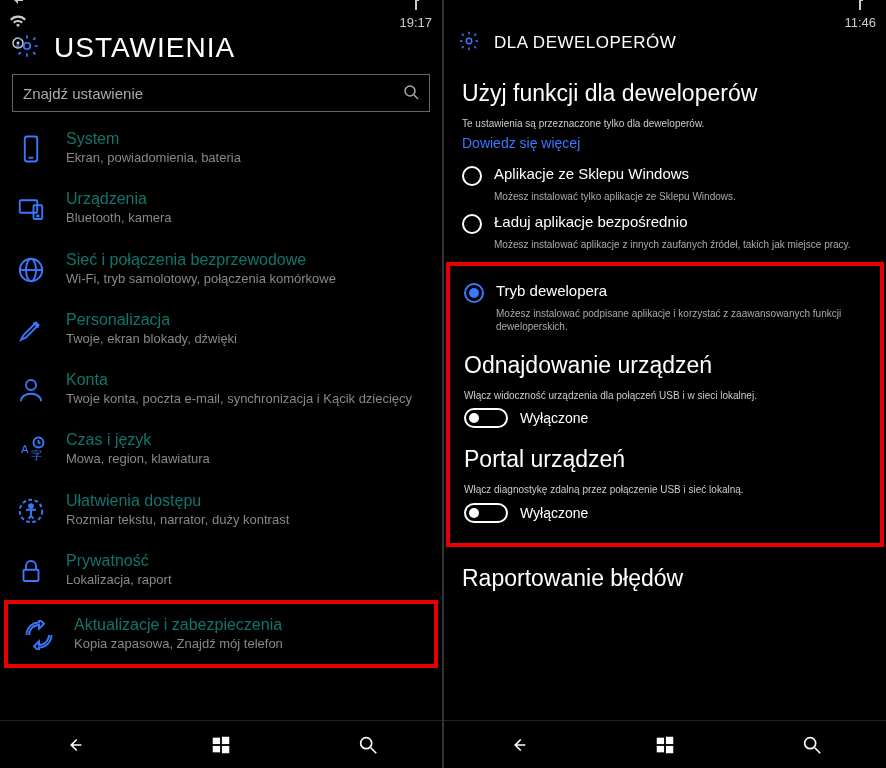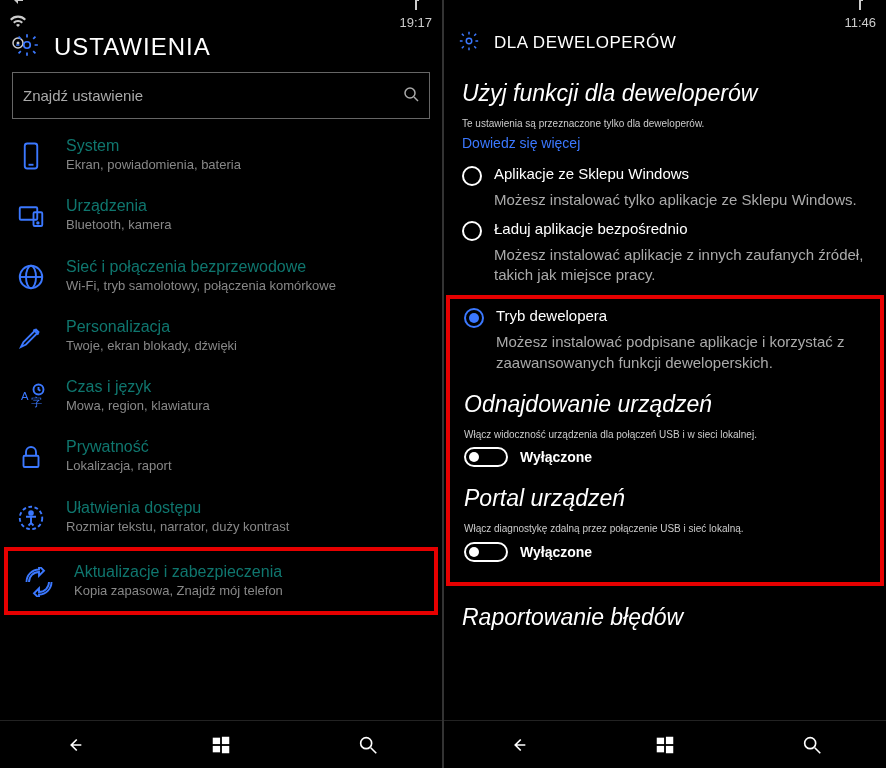--- a/index.html
+++ b/index.html
@@ -34,29 +34,29 @@
   .header {
     display: flex;
     align-items: center;
     padding: 8px 14px 10px 14px;
     gap: 14px;
   }
   .header.small { padding: 6px 14px 8px 14px; }
   .gear-icon svg { width: 26px; height: 26px; }
   .header.small .gear-icon svg { width: 22px; height: 22px; }
   .header-title {
-    font-size: 24px;
+    font-size: 28px;
     font-weight: 400;
     letter-spacing: 1px;
     color: #fff;
   }
   .header.small .header-title { font-size: 17px; letter-spacing: 0.5px; }
   .search-box {
     margin: 0 12px 6px 12px;
-    height: 47px;
+    height: 38px;
     border: 1px solid #666;
     display: flex;
     align-items: center;
     padding: 0 10px;
     color: #aaa;
     font-size: 15px;
   }
   .search-box .placeholder { flex: 1; }
   .content { flex: 1; overflow: hidden; }
   .settings-item {
@@ -87,43 +87,43 @@
     height: 48px;
     display: flex;
     align-items: center;
     justify-content: space-around;
     border-top: 1px solid #222;
   }
   .navbar .nav-btn { width: 60px; display: flex; justify-content: center; color: #fff; }
   .navbar svg { width: 22px; height: 22px; }
   
   .dev-content { padding: 10px 18px 0 18px; overflow: hidden; flex: 1; }
-  .section-heading { font-size: 23px; font-weight: 300; color: #fff; margin: 18px 0 10px 0; font-style: italic; }
+  .section-heading { font-size: 23px; font-weight: 300; color: #fff; margin: 18px 0 10px 0; }
   .body-text { font-size: 10px; color: #ccc; line-height: 1.35; margin-bottom: 4px; }
   .link-text { font-size: 14px; color: #3B78FF; margin-bottom: 14px; cursor: pointer; }
-  .radio-row { display: flex; align-items: flex-start; gap: 12px; margin: 2px 0 4px 0; }
+  .radio-row { display: flex; align-items: flex-start; gap: 12px; margin: 10px 0 4px 0; }
   .radio-circle {
     width: 20px; height: 20px; border: 2px solid #fff; border-radius: 50%;
     flex-shrink: 0; display: flex; align-items: center; justify-content: center;
     margin-top: 1px;
   }
   .radio-circle.selected { border-color: #3B78FF; }
   .radio-dot { width: 10px; height: 10px; background: #3B78FF; border-radius: 50%; }
   .radio-label { font-size: 15px; color: #fff; }
-  .radio-desc { font-size: 15px; color: #aaa; margin-left: 32px; margin-bottom: 10px; line-height: 1.35; }
+  .radio-desc { font-size: 10px; color: #aaa; margin-left: 32px; margin-bottom: 10px; line-height: 1.35; }
   .toggle-row { display: flex; align-items: center; gap: 12px; margin: 6px 0 10px 0; }
   .toggle {
     width: 44px; height: 20px; border: 2px solid #fff; border-radius: 10px;
     position: relative; flex-shrink: 0;
   }
   .toggle-knob {
     width: 10px; height: 10px; background: #fff; border-radius: 50%;
     position: absolute; left: 3px; top: 3px;
   }
-  .toggle-label { font-size: 14px; color: #fff; font-weight: bold; }
+  .toggle-label { font-size: 14px; color: #fff; }
   .dev-highlight {
     border: 4px solid #E60000;
     padding: 6px 0 10px 14px;
     margin: 0 -16px 0 -16px;
   }
   .battery-icon { width: 22px; height: 12px; border: 1px solid #ccc; position: relative; }
   .battery-icon::after { content: ''; position: absolute; right: -3px; top: 3px; width: 2px; height: 4px; background: #ccc; }
   .battery-fill { position: absolute; left: 1px; top: 1px; bottom: 1px; width: 70%; background: #ccc; }
 </style>
 </head>
@@ -232,60 +232,72 @@
             <path d="M4 20l4-2 10-10-2-2L6 16l-2 4z"></path>
             <path d="M14 6l4 4"></path>
           </svg>
       </span>
       <div class="text-slot">
         <div class="item-title">Personalizacja</div>
         <div class="item-sub">Twoje, ekran blokady, dźwięki</div>
       </div>
     </div>
 
+    <div class="settings-item">
+      <span class="icon-slot">
+        <svg viewBox="0 0 24 24" fill="none" stroke="currentColor" stroke-width="1.5">
+            <circle cx="12" cy="8" r="4"></circle>
+            <path d="M4 21c0-4 4-6 8-6s8 2 8 6"></path>
+          </svg>
+      </span>
+      <div class="text-slot">
+        <div class="item-title">Konta</div>
+        <div class="item-sub">Twoje konta, poczta e-mail, synchronizacja i Kącik dziecięcy</div>
+      </div>
+    </div>
 
     <div class="settings-item">
       <span class="icon-slot">
         <svg viewBox="0 0 24 24" fill="none" stroke="currentColor" stroke-width="1.5">
             <text x="4" y="14" font-size="9" fill="currentColor" stroke="none">A</text>
             <text x="12" y="19" font-size="9" fill="currentColor" stroke="none">字</text>
             <circle cx="18" cy="6" r="4"></circle>
             <path d="M18 4v2l1.5 1"></path>
           </svg>
       </span>
       <div class="text-slot">
         <div class="item-title">Czas i język</div>
         <div class="item-sub">Mowa, region, klawiatura</div>
       </div>
     </div>
 
     <div class="settings-item">
       <span class="icon-slot">
         <svg viewBox="0 0 24 24" fill="none" stroke="currentColor" stroke-width="1.5">
-            <rect x="6" y="11" width="12" height="9" rx="1"></rect>
-            <path d="M8 11V8a4 4 0 018 0v3"></path>
-          </svg>
-      </span>
-      <div class="text-slot">
-        <div class="item-title">Prywatność</div>
-        <div class="item-sub">Lokalizacja, raport</div>
-      </div>
-    </div>
-
-    <div class="settings-item">
-      <span class="icon-slot">
-        <svg viewBox="0 0 24 24" fill="none" stroke="currentColor" stroke-width="1.5">
             <circle cx="12" cy="12" r="9" stroke-dasharray="3 2"></circle>
             <circle cx="12" cy="8" r="1.5" fill="currentColor"></circle>
             <path d="M8 11h8M12 11v5M10 18l2-2 2 2"></path>
           </svg>
       </span>
       <div class="text-slot">
         <div class="item-title">Ułatwienia dostępu</div>
         <div class="item-sub">Rozmiar tekstu, narrator, duży kontrast</div>
+      </div>
+    </div>
+
+    <div class="settings-item">
+      <span class="icon-slot">
+        <svg viewBox="0 0 24 24" fill="none" stroke="currentColor" stroke-width="1.5">
+            <rect x="6" y="11" width="12" height="9" rx="1"></rect>
+            <path d="M8 11V8a4 4 0 018 0v3"></path>
+          </svg>
+      </span>
+      <div class="text-slot">
+        <div class="item-title">Prywatność</div>
+        <div class="item-sub">Lokalizacja, raport</div>
       </div>
     </div>
 
     <div class="highlight-red">
       <div class="settings-item">
         <span class="icon-slot">
           <svg viewBox="0 0 24 24" fill="none" stroke="currentColor" stroke-width="1.5">
               <path d="M4 12a8 8 0 018-8v3l4-4-4-4v3A10 10 0 002 12"></path>
               <path d="M20 12a8 8 0 01-8 8v-3l-4 4 4 4v-3a10 10 0 0010-10"></path>
             </svg>

